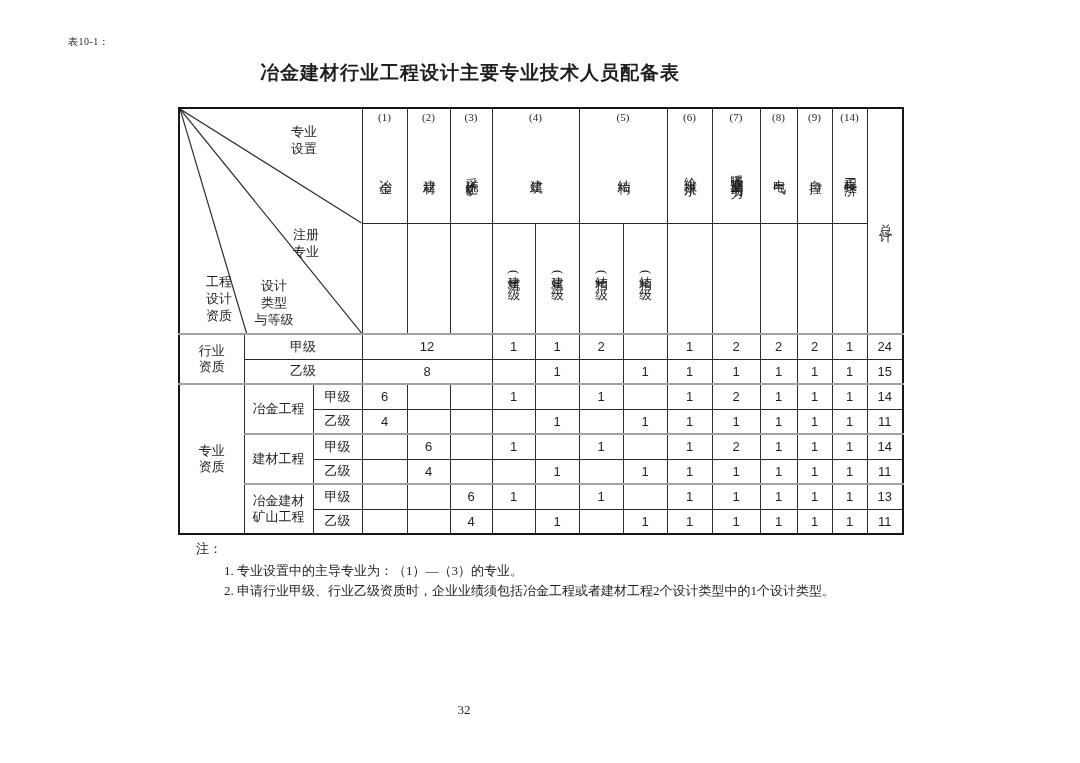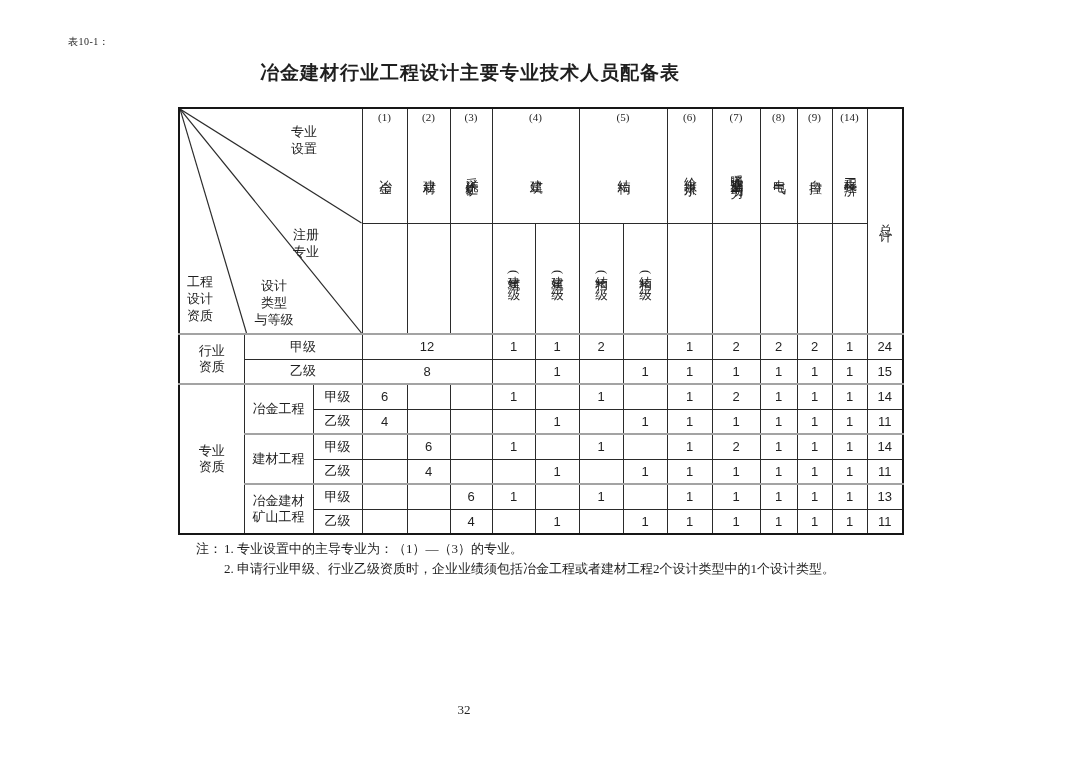--- a/index.html
+++ b/index.html
@@ -56,39 +56,39 @@
   
   td.corner { position:relative; vertical-align:top; }
   td.corner svg { position:absolute; left:0; top:0; width:100%; height:100%; display:block; }
   .corner-label {
     position:absolute; font-size:13px; line-height:17px;
     white-space:pre-line; text-align:center;
   }
   .cl-top    { left:100px; top:14px;  width:48px; }
   .cl-mid    { left:102px; top:117px; width:48px;text-align:center; }
   .cl-bottom { left:68px;  top:168px; width:52px; }
-  .cl-left   { left:0;   top:164px; width:40px; }
+  .cl-left   { left:19px;   top:164px; width:40px; }
 
   
   td.grp, td.sub, td.lvl { white-space:pre-line; line-height:16px; font-size:13px; }
 
   
   td.val, td.tot {
     font-family:"Liberation Sans","DejaVu Sans",sans-serif;
     font-size:13px;
   }
   td.tot { font-weight:normal; }
 
   .notes {
     position:absolute; left:196px; top:539px;
     font-size:13px; line-height:19.5px;
     display:flex; flex-direction:row;
   }
   .notes .prefix { white-space:nowrap; }
-  .notes .items { margin-left:2px; }
+  .notes .items { margin-left:2px;margin-top:22px; }
   .page-num {
     position:absolute; left:0; top:702px; width:928px;
     text-align:center; font-size:13px;
   }
 </style>
 </head>
 <body>
 
 <div class="page-tag">表10-1：</div>
 <div class="doc-title">冶金建材行业工程设计主要专业技术人员配备表</div>

